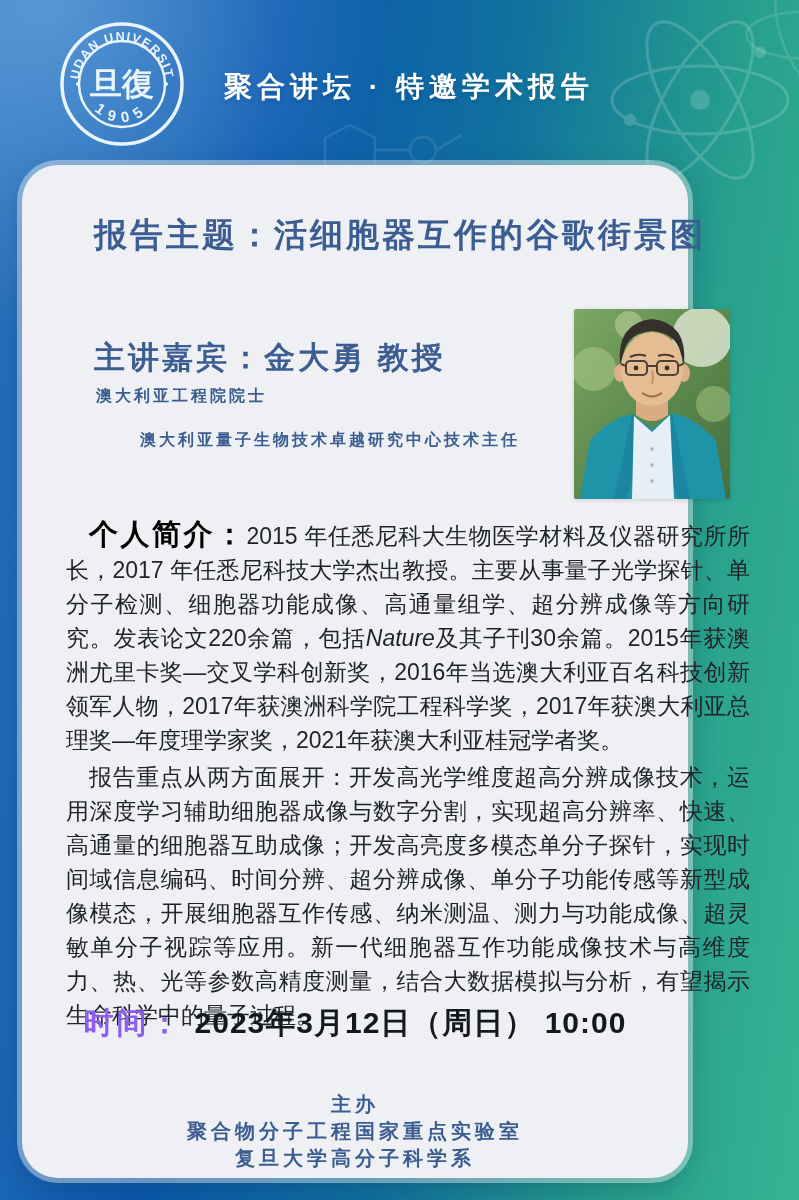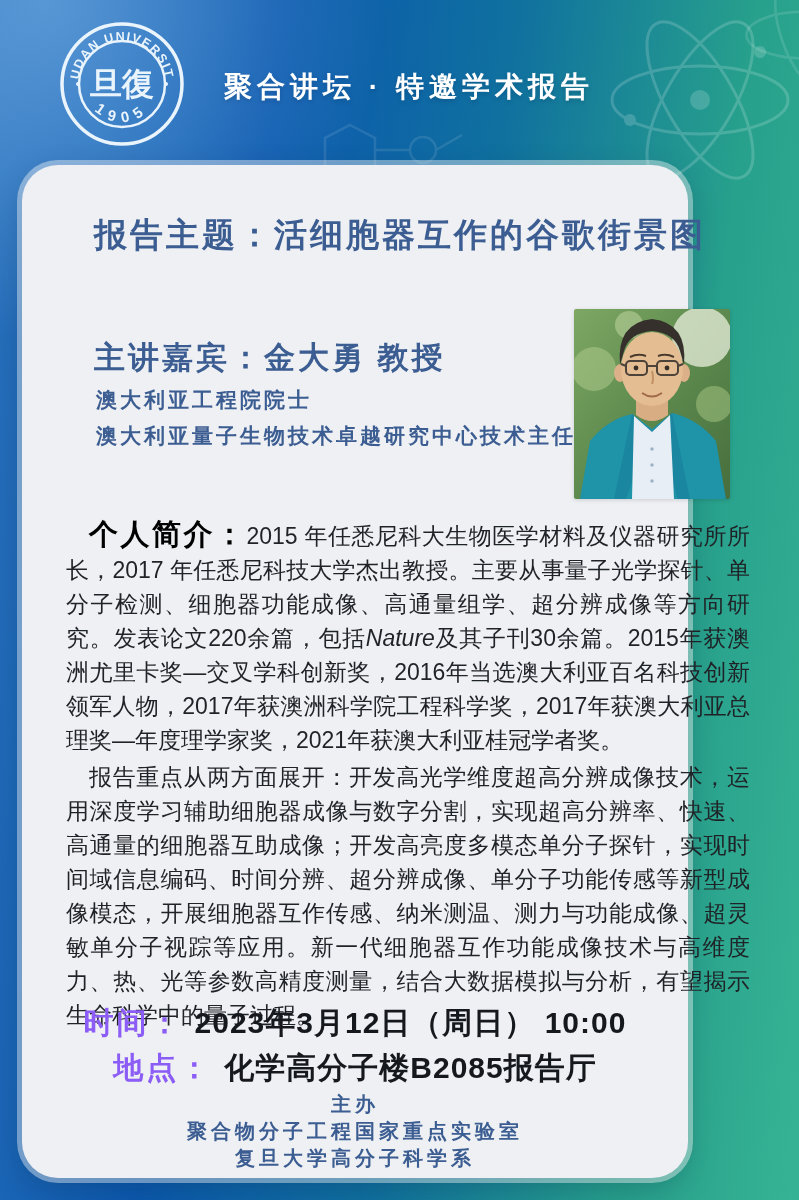--- a/index.html
+++ b/index.html
@@ -43,24 +43,24 @@
     position: absolute; left: 72px; top: 48px;
     font-size: 33px; font-weight: bold; color: #3c5d92;
     letter-spacing: 3px; white-space: nowrap;
   }
 
   .speaker-name {
     position: absolute; left: 72px; top: 172px;
     font-size: 31px; font-weight: bold; color: #3c5d92;
     letter-spacing: 3px; white-space: nowrap;
   }
-  .speaker-title { position: absolute; left: 74px; font-size: 21px; font-weight: bold;
+  .speaker-title { position: absolute; left: 74px; font-size: 16px; font-weight: bold;
     color: #3c5d92; letter-spacing: 3px; white-space: nowrap; }
   .speaker-title.t1 { top: 221px; }
-  .speaker-title.t2 { top: 257px; }
+  .speaker-title.t2 { top: 265px; margin-left: 44px; }
 
   .photo { position: absolute; left: 552px; top: 144px; width: 156px; height: 190px;
     border-radius: 2px; overflow: hidden; box-shadow: 0 1px 4px rgba(0,0,0,0.15); }
 
   .bio-wrap { position: absolute; left: 44px; top: 352px; width: 684px; }
   .bio-wrap p {
     font-size: 23px; line-height: 34px; color: #1f2226;
     text-align: justify; text-indent: 1em;
   }
   .bio-label { font-size: 29px; font-weight: bold; color: #000000; letter-spacing: 2px; }
@@ -195,23 +195,20 @@
     </svg>
 
     <div class="bio-wrap">
       <p><span class="bio-label">个人简介：</span><span>2015 年任悉尼科大生物医学材料及仪器研究所所长，2017 年任悉尼科技大学杰出教授。主要从事量子光学探针、单分子检测、细胞器功能成像、高通量组学、超分辨成像等方向研究。发表论文220余篇，包括</span><span class="italic">Nature</span><span>及其子刊30余篇。2015年获澳洲尤里卡奖—交叉学科创新奖，2016年当选澳大利亚百名科技创新领军人物，2017年获澳洲科学院工程科学奖，2017年获澳大利亚总理奖—年度理学家奖，2021年获澳大利亚桂冠学者奖。</span></p>
       <p class="abstract">报告重点从两方面展开：开发高光学维度超高分辨成像技术，运用深度学习辅助细胞器成像与数字分割，实现超高分辨率、快速、高通量的细胞器互助成像；开发高亮度多模态单分子探针，实现时间域信息编码、时间分辨、超分辨成像、单分子功能传感等新型成像模态，开展细胞器互作传感、纳米测温、测力与功能成像、超灵敏单分子视踪等应用。新一代细胞器互作功能成像技术与高维度力、热、光等参数高精度测量，结合大数据模拟与分析，有望揭示生命科学中的量子过程。</p>
     </div>
 
     <div class="schedule-line l1">
       <span class="sched-label">时间：</span><span class="sched-value">2023年3月12日（周日） 10:00</span>
     </div>
-    <div class="schedule-line l2">
-      <span class="sched-label">地点：</span><span class="sched-value">化学高分子楼B2085报告厅</span>
-    </div>
 
     <div class="organizer">
       <div>主办</div>
       <div>聚合物分子工程国家重点实验室</div>
       <div>复旦大学高分子科学系</div>
     </div>
 
   </div>
 </div>
 

